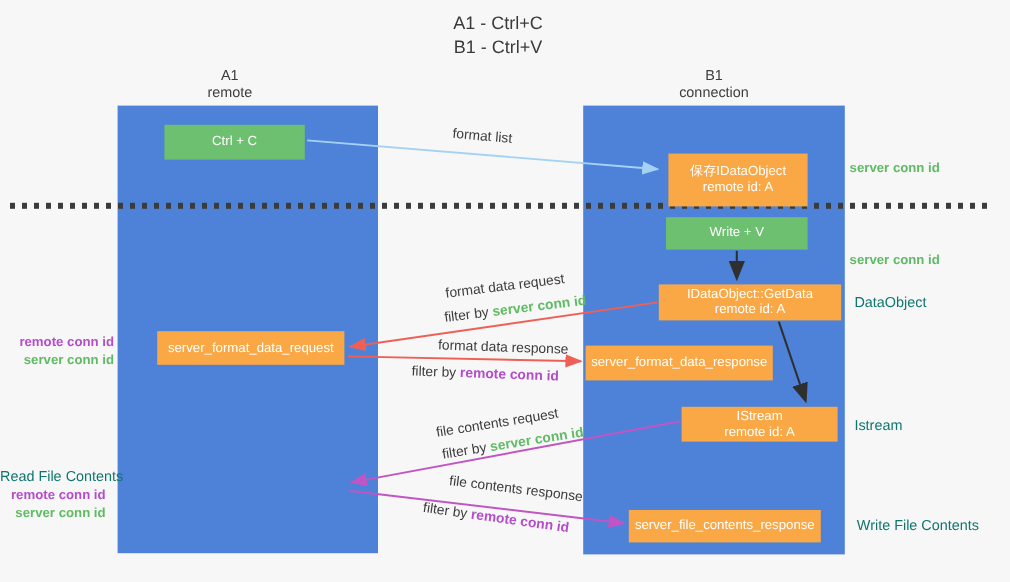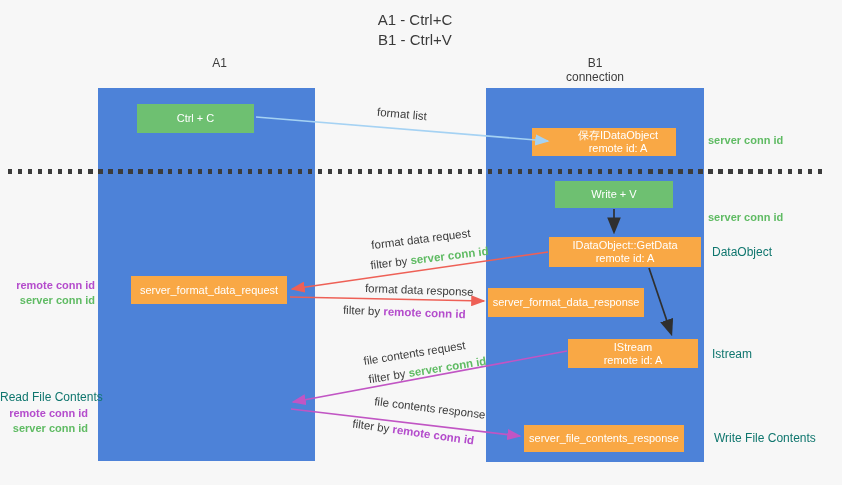--- a/index.html
+++ b/index.html
@@ -59,38 +59,39 @@
 </head>
 <body>
 
 <div id="stage">
 
   <div class="title">
     <div>A1 - Ctrl+C</div>
     <div>B1 - Ctrl+V</div>
   </div>
 
-  <div class="col-header" style="left:111px;width:217px;">
+  <div class="col-header" style="left:83px;width:217px;">
     <div>A1</div>
+    <div>remote</div>
   </div>
   <div class="col-header" style="left:486px;width:218px;">
     <div>B1</div>
     <div>connection</div>
   </div>
 
   <div class="lifeline" style="left:98px;width:217px;"></div>
   <div class="lifeline" style="left:486px;width:218px;height:374px;"></div>
 
   <div class="dotted"></div>
 
   <div class="box green" style="left:137px;top:104px;width:117px;height:29px;">
     <div>Ctrl + C</div>
   </div>
 
-  <div class="box orange" style="left:532px;top:128px;width:116px;height:28px;padding-left:28px;">
+  <div class="box orange" style="left:557px;top:128px;width:116px;height:44px;">
     <div>保存IDataObject</div>
     <div>remote id: A</div>
   </div>
 
   <div class="box green" style="left:555px;top:181px;width:118px;height:27px;">
     <div>Write + V</div>
   </div>
 
   <div class="box orange" style="left:549px;top:237px;width:152px;height:30px;">
     <div>IDataObject::GetData</div>

